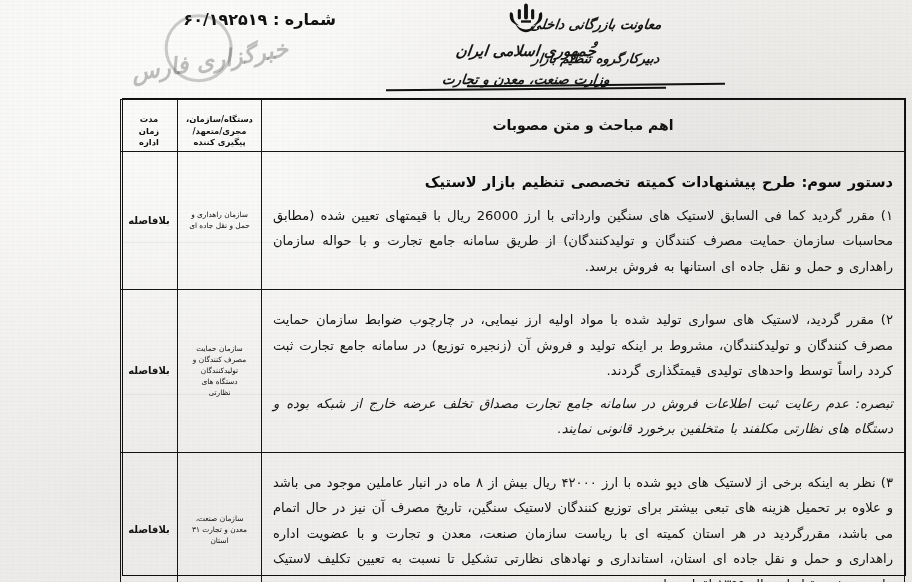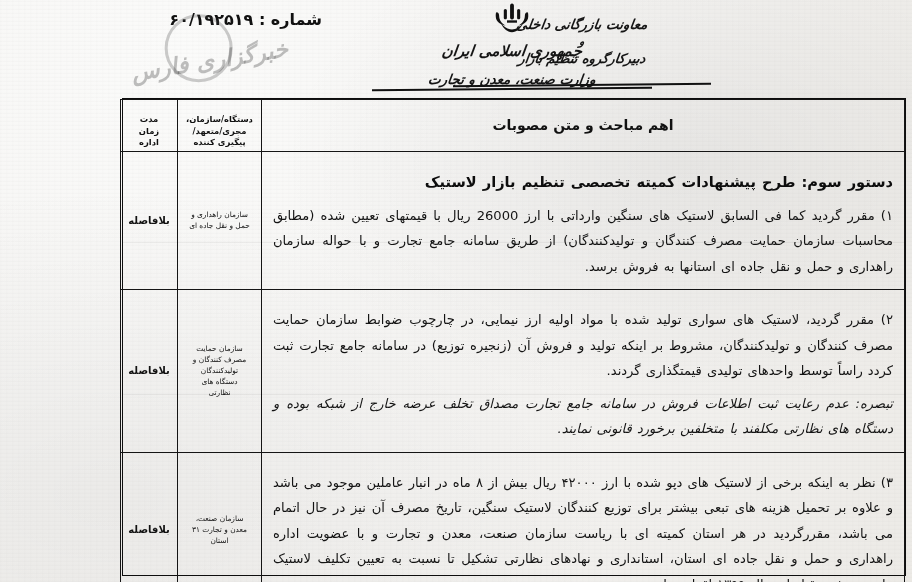--- a/index.html
+++ b/index.html
@@ -15,21 +15,21 @@
   #paper{
     position:absolute;inset:0;
     background-image:
       repeating-linear-gradient(0deg, rgba(0,0,0,0.018) 0px, rgba(0,0,0,0) 2px, rgba(0,0,0,0) 4px),
       repeating-linear-gradient(90deg, rgba(0,0,0,0.012) 0px, rgba(0,0,0,0) 3px, rgba(0,0,0,0) 6px),
       radial-gradient(ellipse at 75% 28%, rgba(0,0,0,0.055) 0%, rgba(0,0,0,0) 42%),
       radial-gradient(ellipse at 12% 85%, rgba(0,0,0,0.04) 0%, rgba(0,0,0,0) 45%);
     pointer-events:none;
   }
   
-  #header{position:absolute;left:4px;top:0;width:725px;height:96px;}
+  #header{position:absolute;left:18px;top:0;width:725px;height:96px;}
   .hdr-left{
     position:absolute;left:28px;top:6px;width:290px;text-align:left;
     direction:rtl;
   }
   .hdr-left .line{
     font-size:16px;font-weight:bold;letter-spacing:.5px;line-height:27px;
     color:#111;white-space:nowrap;text-align:right;
   }
   .hdr-center{
     position:absolute;left:358px;top:2px;width:300px;text-align:center;

